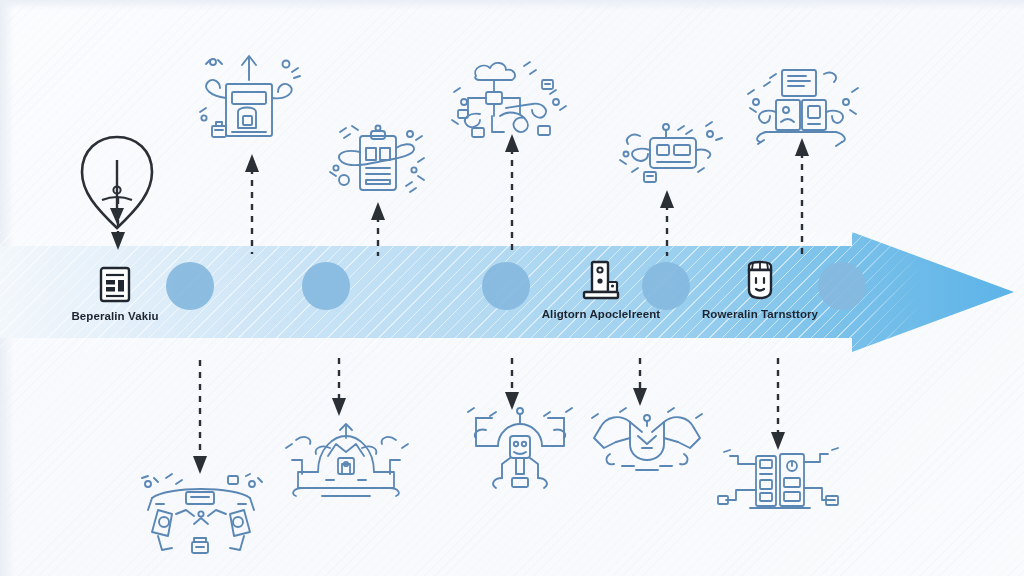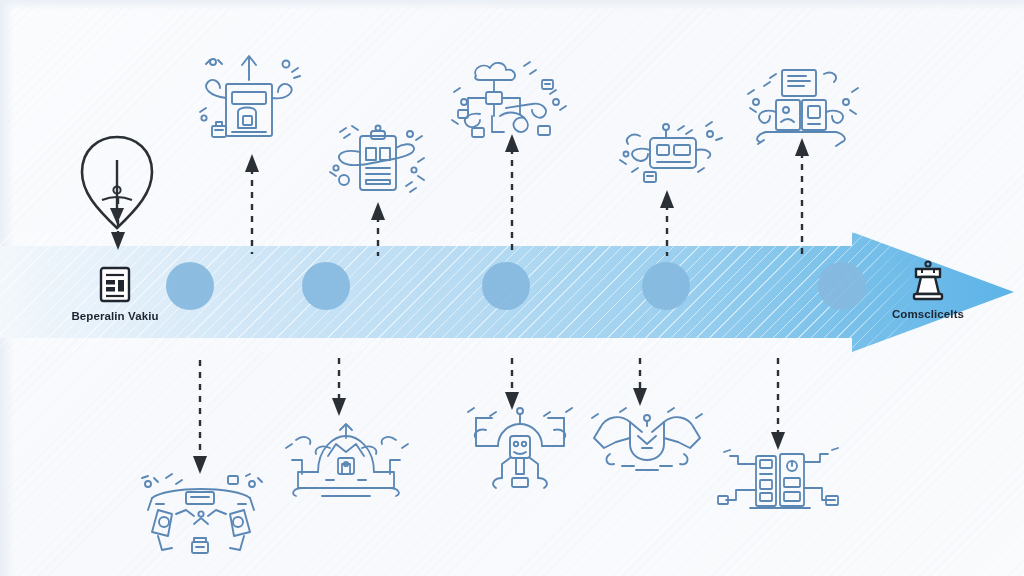--- a/index.html
+++ b/index.html
@@ -106,35 +106,50 @@
         <rect x="8" y="21" width="9" height="4.5" fill="#20262f"></rect>
         <rect x="20" y="14" width="6" height="11.5" fill="#20262f"></rect>
         <line x1="8" y1="30" x2="26" y2="30" stroke="#20262f" stroke-width="2.2"></line>
       </svg>
     </div>
     <div class="lbl">Beperalin Vakiu</div>
   </div>
 
 
 
-
-
-  <div class="node" style="left:853px;top:256px">
+  <div class="node" style="left:526px;top:256px">
     <div class="ico">
       <svg width="38" height="42" viewBox="0 0 38 42">
-        <circle cx="19" cy="4" r="2.6" fill="none" stroke="#20262f" stroke-width="2"></circle>
-        <path d="M7,9 L31,9 L31,17 L7,17 Z" fill="#fff" stroke="#20262f" stroke-width="2.4" stroke-linejoin="round"></path>
-        <line x1="13" y1="9" x2="13" y2="13" stroke="#20262f" stroke-width="2"></line>
-        <line x1="25" y1="9" x2="25" y2="13" stroke="#20262f" stroke-width="2"></line>
-        <path d="M12,17 L26,17 L30,34 L8,34 Z" fill="#fff" stroke="#20262f" stroke-width="2.4" stroke-linejoin="round"></path>
-        <rect x="5" y="34" width="28" height="5" rx="1.5" fill="#fff" stroke="#20262f" stroke-width="2.4"></rect>
+        <rect x="10" y="2" width="16" height="30" rx="1.5" fill="#fff" stroke="#20262f" stroke-width="2.4"></rect>
+        <circle cx="18" cy="10" r="2.6" fill="none" stroke="#20262f" stroke-width="2"></circle>
+        <circle cx="18" cy="21" r="2.6" fill="#20262f"></circle>
+        <rect x="26" y="22" width="9" height="10" rx="1" fill="#fff" stroke="#20262f" stroke-width="2.2"></rect>
+        <circle cx="30.5" cy="26" r="1.6" fill="#20262f"></circle>
+        <rect x="2" y="32" width="34" height="6" rx="1.5" fill="#fff" stroke="#20262f" stroke-width="2.4"></rect>
       </svg>
     </div>
-    <div class="lbl">Comsclicelts</div>
-  </div>
+    <div class="lbl">Aligtorn Apoclelreent</div>
+  </div>
+
+  <div class="node" style="left:685px;top:256px">
+    <div class="ico">
+      <svg width="36" height="42" viewBox="0 0 36 42">
+        <path d="M7,6 C7,3 11,2 18,2 C25,2 29,3 29,6 L29,10 L7,10 Z" fill="#fff" stroke="#20262f" stroke-width="2.3"></path>
+        <line x1="11" y1="2.5" x2="10" y2="9" stroke="#20262f" stroke-width="1.8"></line>
+        <line x1="18" y1="2" x2="18" y2="9" stroke="#20262f" stroke-width="1.8"></line>
+        <line x1="25" y1="2.5" x2="26" y2="9" stroke="#20262f" stroke-width="1.8"></line>
+        <path d="M7,10 L29,10 L29,30 C29,35 25,38 18,38 C11,38 7,35 7,30 Z" fill="#fff" stroke="#20262f" stroke-width="2.4"></path>
+        <line x1="14" y1="18" x2="14" y2="23" stroke="#20262f" stroke-width="2.2" stroke-linecap="round"></line>
+        <line x1="22" y1="18" x2="22" y2="23" stroke="#20262f" stroke-width="2.2" stroke-linecap="round"></line>
+        <path d="M14,29 Q18,32 22,29" fill="none" stroke="#20262f" stroke-width="2.2" stroke-linecap="round"></path>
+      </svg>
+    </div>
+    <div class="lbl">Roweralin Tarnsttory</div>
+  </div>
+
 
   <div class="sketch" style="left:62px;top:104px">
     <svg width="110" height="140" viewBox="0 0 110 140">
       <path d="M55,124 C34,104 20,88 20,68 C20,46 36,33 55,33 C74,33 90,46 90,68 C90,88 76,104 55,124 Z" fill="none" stroke="#2b2f36" stroke-width="2.6"></path>
       <line x1="55" y1="56" x2="55" y2="112" stroke="#2b2f36" stroke-width="2.4"></line>
       <path d="M48,104 L55,120 L62,104 Z" fill="#2b2f36"></path>
       <circle cx="55" cy="86" r="3.6" fill="none" stroke="#2b2f36" stroke-width="2"></circle>
       <path d="M40,96 Q55,90 70,96" fill="none" stroke="#2b2f36" stroke-width="2.2"></path>
     </svg>
   </div>

